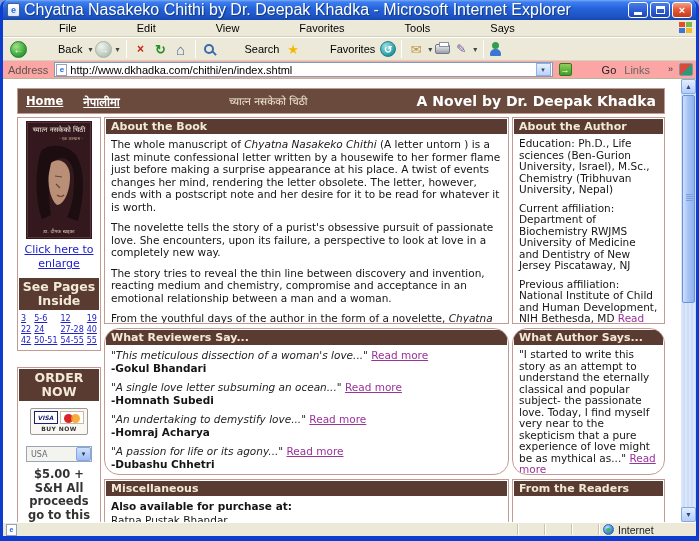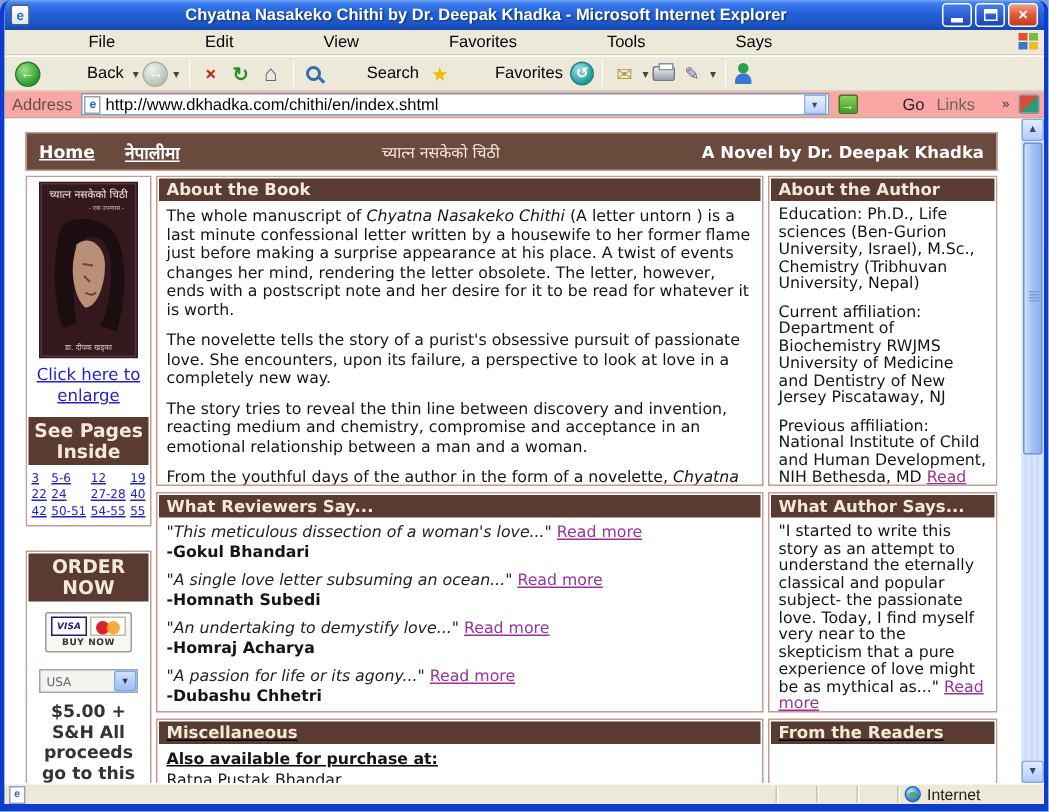--- a/index.html
+++ b/index.html
@@ -18,22 +18,22 @@
     border-left:3px solid #0c3dce;border-right:3px solid #0c3dce;border-bottom:5px solid #0c3dce;
     border-radius:8px 8px 0 0;overflow:hidden;background:#ece9d8;
     display:flex;flex-direction:column;
   }
 
   
   .titlebar{flex:0 0 20px;display:flex;align-items:center;gap:4px;padding:0 4px;
     background:linear-gradient(180deg,#7ba9f0 0%,#3d7ef2 10%,#2461d8 45%,#1e55c6 80%,#1649ae 100%);}
   .title-icon{width:13px;height:14px;background:linear-gradient(#ffffff,#dce8fa);border:1px solid #47608a;
     border-radius:2px;color:#2a66d8;font-size:9px;font-weight:bold;display:flex;align-items:center;justify-content:center;}
-  .title-text{flex:1;color:#fff;font-weight:bold;font-size:11px;white-space:nowrap;overflow:hidden;
-    text-shadow:1px 1px 1px #123a7a;text-align:center;}
+  .title-text{flex:1;color:#fff;font-weight:normal;font-size:16px;white-space:nowrap;overflow:hidden;
+    text-shadow:1px 1px 1px #123a7a;}
   .win-btns{display:flex;gap:2px;}
   .wbtn{width:20px;height:16px;border:1px solid #fff;border-radius:3px;display:flex;align-items:center;
     justify-content:center;color:#fff;font-size:11px;font-weight:bold;
     background:linear-gradient(#4a7ce8,#2a5ad0 60%,#1e46b4);}
   .wbtn.close{background:linear-gradient(#f1a186,#e35d3d 45%,#c43b1c);}
   .wbtn.min i{display:block;width:8px;height:3px;background:#fff;margin-top:7px;}
   .wbtn.max i{display:block;width:9px;height:8px;border:1px solid #fff;border-top:3px solid #fff;}
 
   
   .menubar{flex:0 0 17px;display:flex;align-items:center;padding:0 3px;font-size:11px;color:#000;
@@ -94,36 +94,36 @@
 
   
   .viewport{flex:1 1 auto;display:flex;background:#fff;overflow:hidden;}
   .pagebody{width:678px;overflow:hidden;background:#fff;padding:9px 0 0 14px;font-family:"DejaVu Sans",sans-serif;}
   .site{width:648px;}
 
   .site-nav{height:21px;background:var(--header_brown);border:1px solid var(--frame_pink);
     display:flex;align-items:center;gap:20px;padding:12px 8px;margin-bottom:3px;justify-content:space-between;}
   .nav-link{color:#fff;font-weight:bold;font-size:11.5px;text-decoration:underline;cursor:pointer;}
   .nav-center{flex:1;text-align:center;color:#f3e9d7;font-size:10.5px;}
-  .nav-tagline{color:#fff;font-weight:bold;font-size:11px;}
+  .nav-tagline{color:#fff;font-weight:bold;font-size:14px;}
 
   .cols{display:flex;gap:3px;height:411px;overflow:hidden;}
   .col{display:flex;flex-direction:column;height:100%;}
   .col-l{width:84px;}
   .col-m{width:405px;}
   .col-r{width:153px;}
 
   .panel{border:1px solid var(--frame_pink);background:#fff;}
   .sec-h{background:var(--bar_brown);color:#f3e9d7;font-weight:bold;font-size:11px;padding:1px 5px;margin:1px;}
   .sec-b{padding:3px 6px 5px;font-size:10.5px;line-height:12.5px;color:#151515;}
   .sec-b p{margin:0 0 8px;}
   .sec-b p:last-child{margin-bottom:0;}
   .h1{height:207px;overflow:hidden;margin-bottom:4px;}
-  .h2{height:147px;overflow:hidden;margin-bottom:4px;}
-  .h3{flex:1;overflow:hidden;text-decoration:underline;}
+  .h2{height:147px;overflow:hidden;margin-bottom:4px;border-radius:15px;}
+  .h3{flex:1;overflow:hidden;}
   .col-r .sec-b{line-height:11.5px;}
   .col-r .sec-b p{margin:0 0 7px;}
 
   a.read-more{color:var(--link_visited);text-decoration:underline;font-style:normal;cursor:pointer;}
   .rev-item{margin-bottom:7px;}
   .rev-quote{font-style:italic;color:#222;}
   .rev-author{font-weight:bold;}
 
   .misc-lead{font-weight:bold;margin-bottom:1px;}
 

